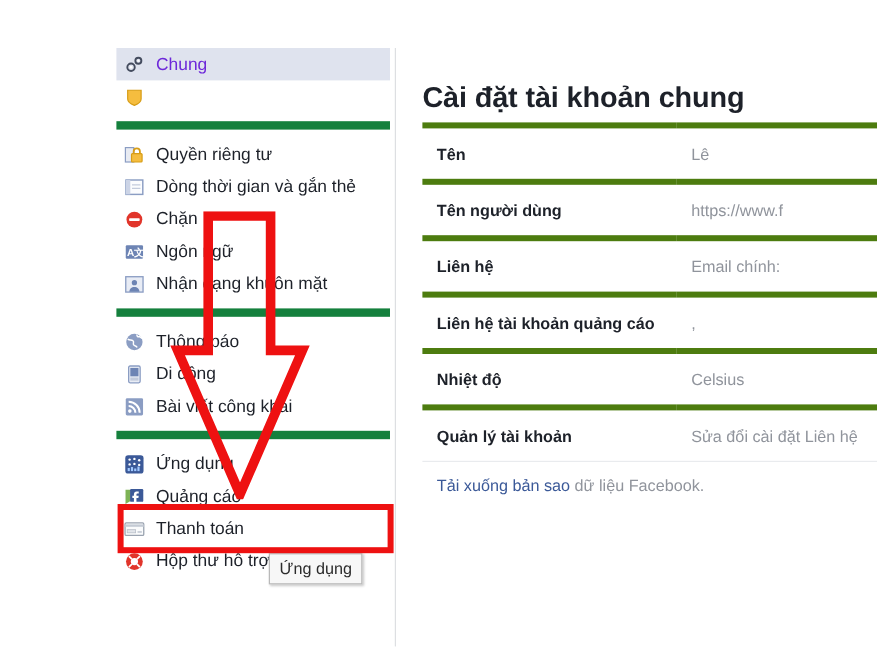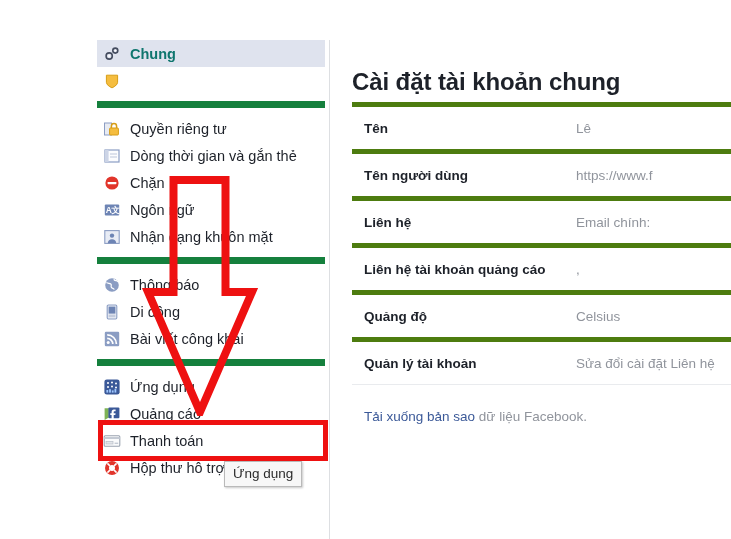--- a/index.html
+++ b/index.html
@@ -120,22 +120,22 @@
     position: relative;
     display: block;
   }
   .nav-ico svg { display: block; }
   .nav-label {
     font-size: 14.5px;
     color: #1d2129;
     line-height: 18px;
   }
   .nav-item.selected .nav-label {
-    font-weight: bold;
-    color: #0f766e;
+    font-weight: normal;
+    color: #6d28d9;
   }
 
   
   #content {
     position: absolute;
     left: 352px; top: 0;
     width: 379px;
   }
   #page-title {
     font-size: 24px;
@@ -163,21 +163,21 @@
   td.row-label {
     width: 212px;
     font-weight: bold;
     color: #1d2129;
   }
   td.row-value {
     color: #90949c;
   }
   #download-row {
     border-top: 1px solid #e9ebee;
-    padding: 24px 0 0 12px;
+    padding: 12px 0 0 12px;
     font-size: 13.5px;
     color: #90949c;
     white-space: nowrap;
   }
   #download-link {
     color: #3b5998;
     cursor: pointer;
   }
 
   
@@ -433,21 +433,21 @@
           </tr>
           <tr>
             <td class="row-label">Liên hệ</td>
             <td class="row-value">Email chính:</td>
           </tr>
           <tr>
             <td class="row-label">Liên hệ tài khoản quảng cáo</td>
             <td class="row-value">,</td>
           </tr>
           <tr>
-            <td class="row-label">Quảng độ</td>
+            <td class="row-label">Nhiệt độ</td>
             <td class="row-value">Celsius</td>
           </tr>
           <tr>
             <td class="row-label">Quản lý tài khoản</td>
             <td class="row-value">Sửa đổi cài đặt Liên hệ</td>
           </tr>
         </tbody>
       </table>
 
       <div id="download-row">

